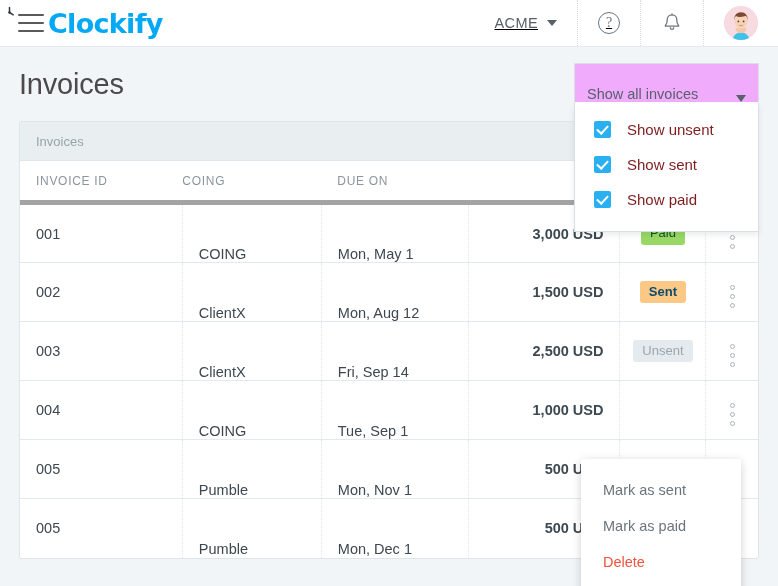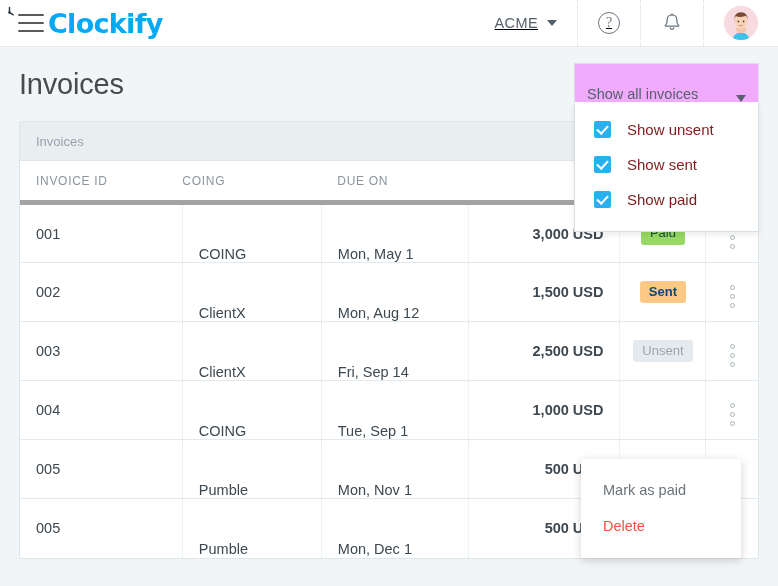--- a/index.html
+++ b/index.html
@@ -456,17 +456,18 @@
                 <span></span>
                 <span></span>
                 <span></span>
               </span></td>
           </tr>
         </tbody>
     </table>
   </div>
 
   <div class="ctx-menu">
+    <div class="ctx-item">Mark as sent</div>
     <div class="ctx-item">Mark as paid</div>
     <div class="ctx-item danger">Delete</div>
   </div>
 
 </div>
 
 </body></html>

